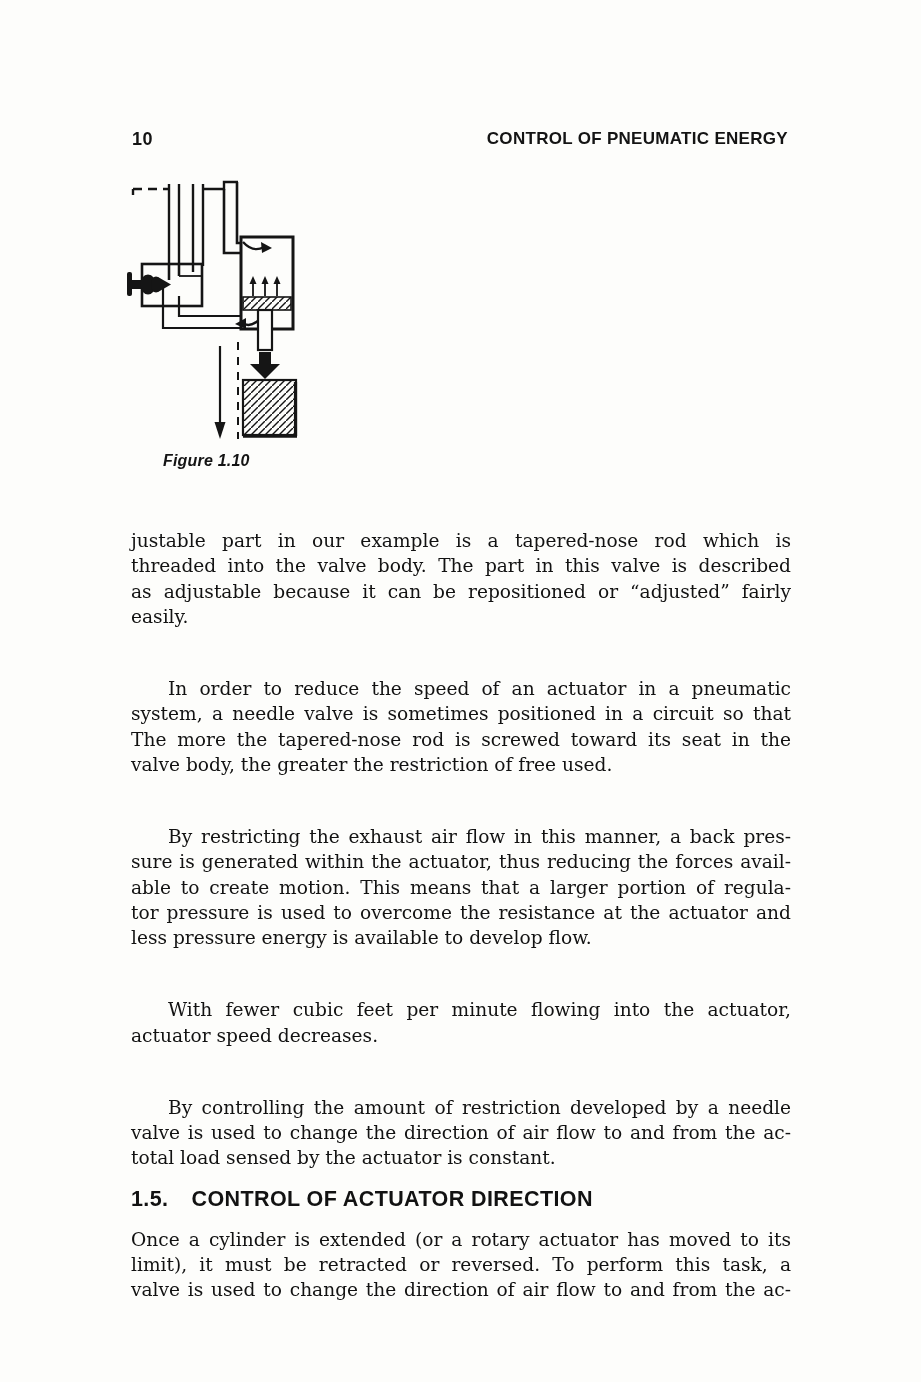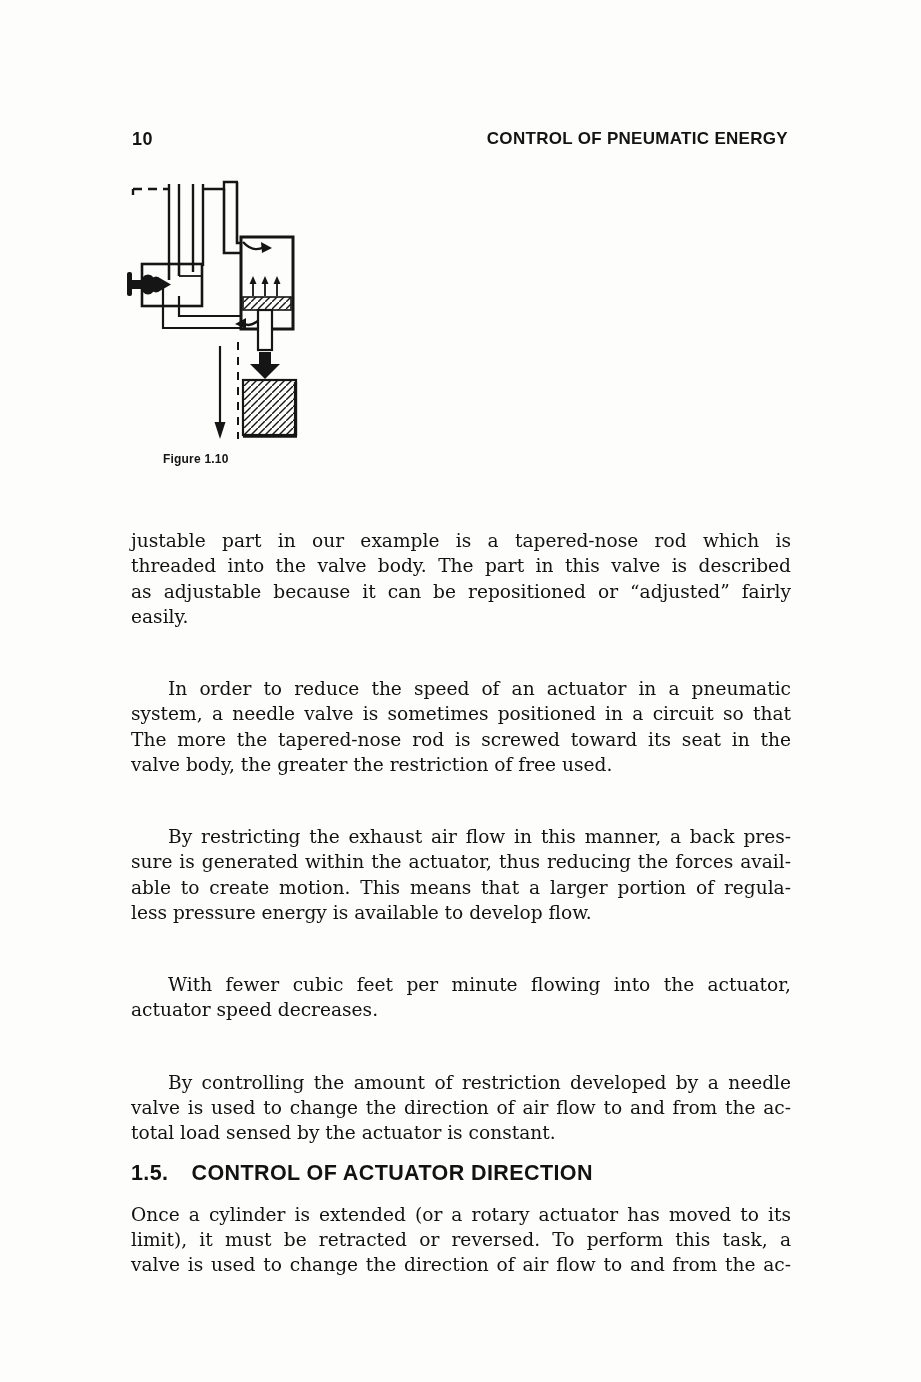--- a/index.html
+++ b/index.html
@@ -18,21 +18,21 @@
   .running-header {
     position: absolute; right: 133px; top: 129px;
     font-size: 17px; font-weight: 700; letter-spacing: 0.3px; margin-left: 48px;
   }
   .figure-wrap {
     position: absolute; left: 125px; top: 176px;
     width: 200px;
   }
   .figure-caption {
     position: absolute; left: 163px; top: 452px;
-    font-size: 12px; font-weight: 700; letter-spacing: 0.2px;
+    font-size: 16px; font-weight: 700; letter-spacing: 0.2px; font-style: italic;
   }
   .text-column {
     position: absolute; left: 131px; top: 528px;
     width: 660px;
     font-family: "DejaVu Serif", serif;
     font-size: 18.6px;
     line-height: 25.25px;
     color: #121212;
   }
   .tline {
@@ -159,20 +159,21 @@
     <div class="tline">threaded into the valve body. The part in this valve is described</div>
     <div class="tline">as adjustable because it can be repositioned or “adjusted” fairly</div>
     <div class="tline last">easily.</div>
     <div class="tline indent">In order to reduce the speed of an actuator in a pneumatic</div>
     <div class="tline">system, a needle valve is sometimes positioned in a circuit so that</div>
     <div class="tline">The more the tapered-nose rod is screwed toward its seat in the</div>
     <div class="tline last">valve body, the greater the restriction of free used.</div>
     <div class="tline indent">By restricting the exhaust air flow in this manner, a back pres-</div>
     <div class="tline">sure is generated within the actuator, thus reducing the forces avail-</div>
     <div class="tline">able to create motion. This means that a larger portion of regula-</div>
+    <div class="tline">tor pressure is used to overcome the resistance at the actuator and</div>
     <div class="tline last">less pressure energy is available to develop flow.</div>
     <div class="tline indent">With fewer cubic feet per minute flowing into the actuator,</div>
     <div class="tline last">actuator speed decreases.</div>
     <div class="tline indent">By controlling the amount of restriction developed by a needle</div>
     <div class="tline">valve is used to change the direction of air flow to and from the ac-</div>
     <div class="tline last">total load sensed by the actuator is constant.</div>
     <div class="section-heading"><span class="sec-num">1.5.</span><span class="sec-title">CONTROL OF ACTUATOR DIRECTION</span></div>
     <div class="tline">Once a cylinder is extended (or a rotary actuator has moved to its</div>
     <div class="tline">limit), it must be retracted or reversed. To perform this task, a</div>
     <div class="tline">valve is used to change the direction of air flow to and from the ac-</div>

